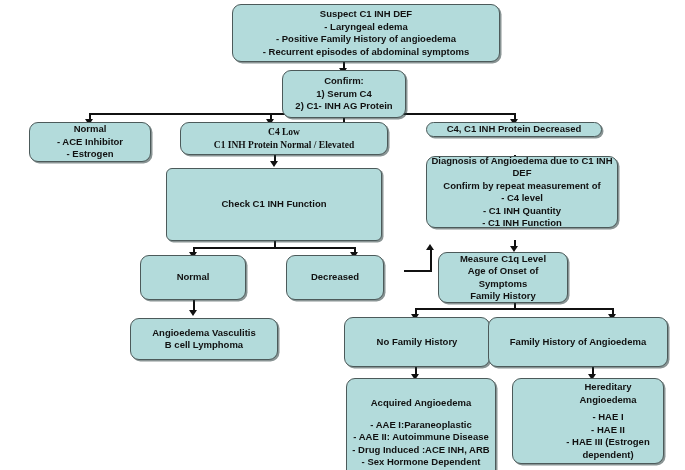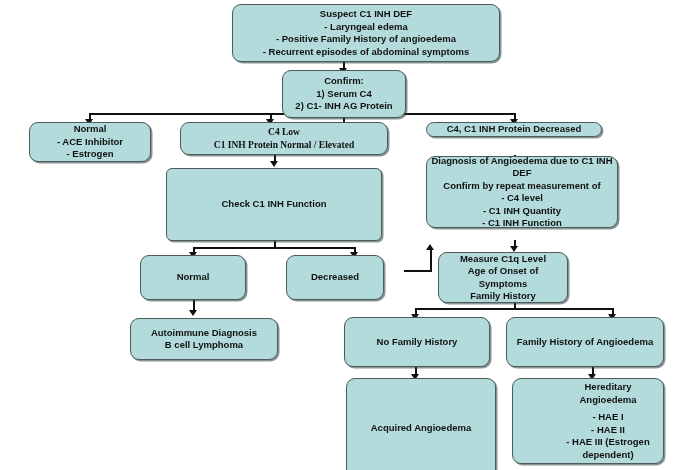--- a/index.html
+++ b/index.html
@@ -176,35 +176,39 @@
     <span class="ttl">Decreased</span>
   </div>
 
   <div class="node" style="left:438px; top:252px; width:130px; height:51px;justify-content:center;">
     <span class="ttl">Measure C1q Level</span>
     <span class="lines">Age of Onset of Symptoms
 Family History</span>
   </div>
 
   <div class="node" style="left:130px; top:318px; width:148px; height:42px;">
-    <span class="ttl">Autoimmune Diagnosis</span>
+    <span class="ttl">Angioedema Vasculitis</span>
     <span class="lines">B cell Lymphoma</span>
   </div>
 
   <div class="node" style="left:344px; top:317px; width:146px; height:50px;">
     <span class="ttl">No Family History</span>
   </div>
 
-  <div class="node" style="left:506px; top:317px; width:158px; height:50px;">
+  <div class="node" style="left:488px; top:317px; width:180px; height:50px;">
     <span class="ttl">Family History of Angioedema</span>
   </div>
 
   <div class="node" style="left:346px; top:378px; width:150px; height:110px;">
     <span class="ttl">Acquired Angioedema</span>
     <span class="gap"></span>
+    <span class="lines">- AAE I:Paraneoplastic
+- AAE II: Autoimmune Disease
+- Drug Induced :ACE INH, ARB
+- Sex Hormone Dependent</span>
   </div>
 
   <div class="node" style="left:512px; top:378px; width:152px; height:86px;padding-left:44px;">
     <span class="ttl">Hereditary Angioedema</span>
     <span class="gap"></span>
     <span class="lines">- HAE I
 - HAE II
 - HAE III (Estrogen dependent)</span>
   </div>
 

